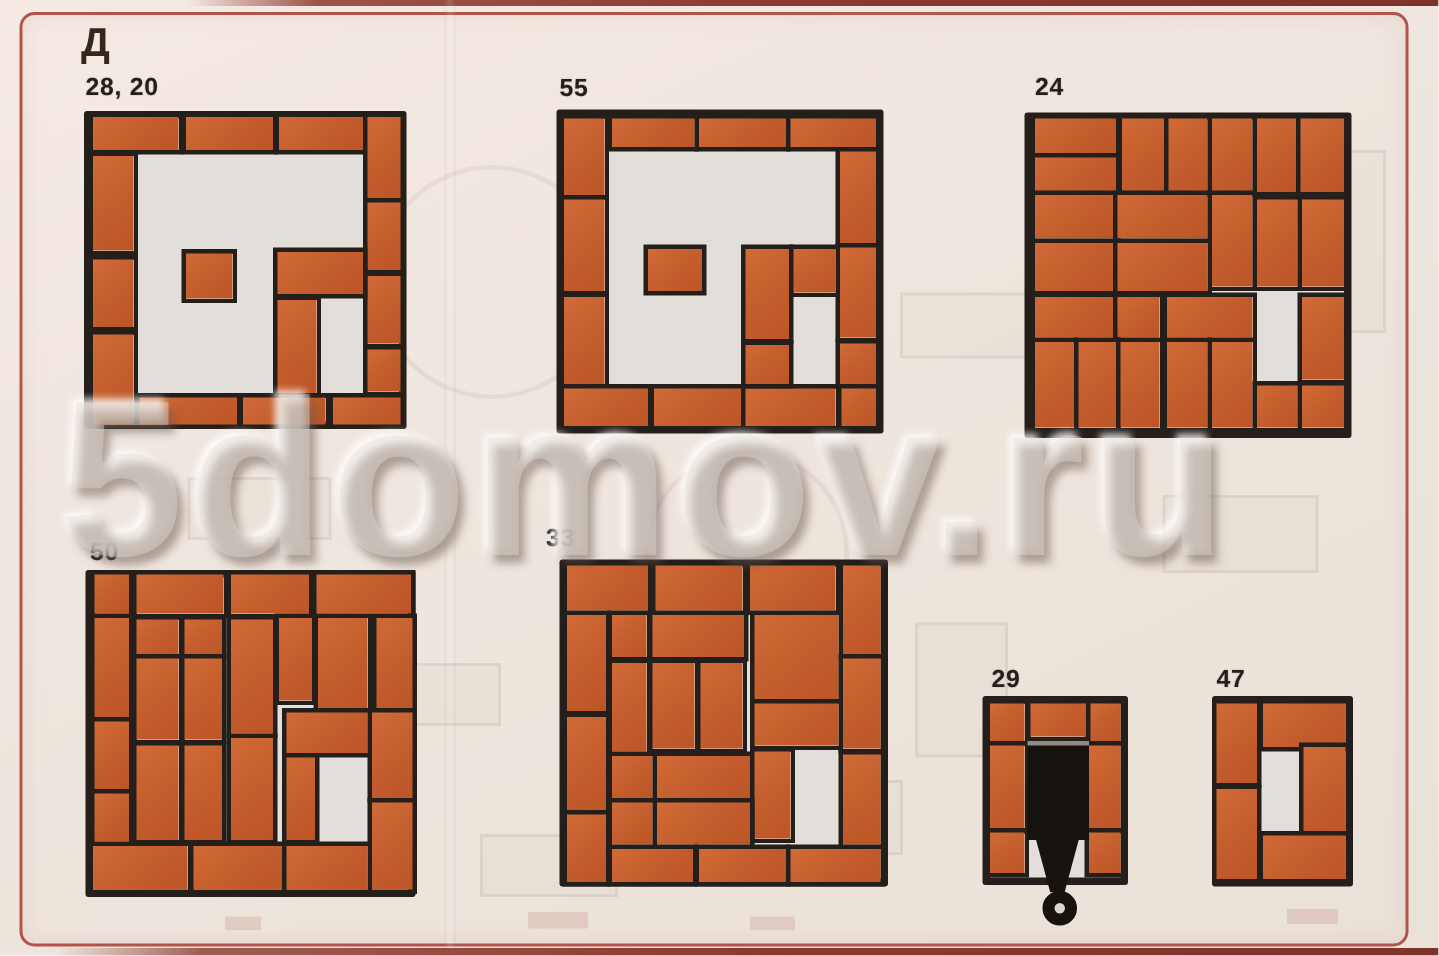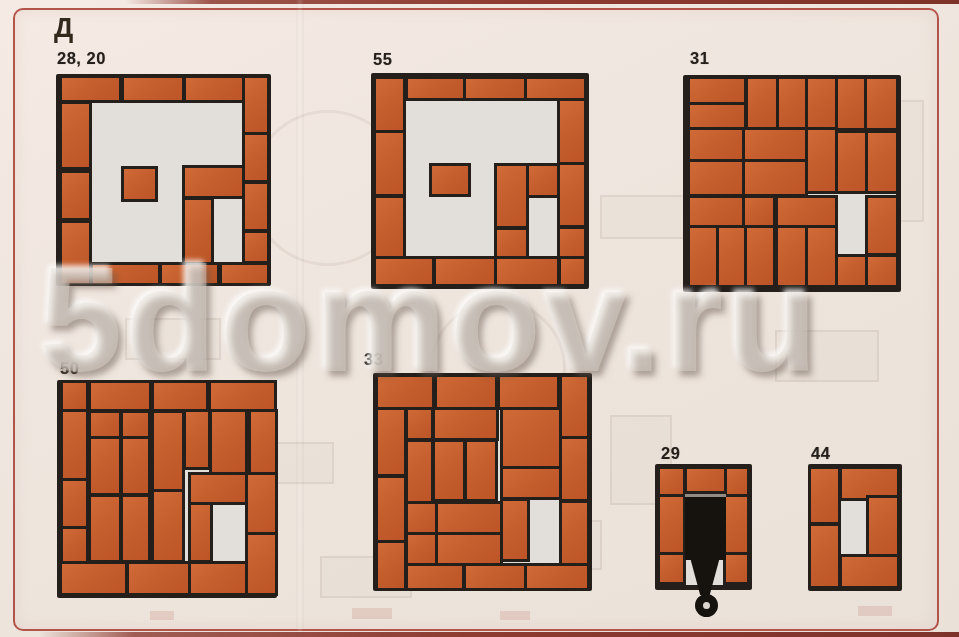--- a/index.html
+++ b/index.html
@@ -119,21 +119,21 @@
       <div class="brick" style="left: 2.3%; top: 58%; width: 12.2%; height: 26.5%;"></div>
       <div class="brick" style="left: 2.3%; top: 86%; width: 25.9%; height: 11.5%;"></div>
       <div class="brick" style="left: 29.8%; top: 86%; width: 26.7%; height: 11.5%;"></div>
       <div class="brick" style="left: 58%; top: 86%; width: 27.5%; height: 11.5%;"></div>
       <div class="brick" style="left: 87%; top: 86%; width: 10.8%; height: 11.5%;"></div>
       <div class="brick" style="left: 28%; top: 43%; width: 16.3%; height: 13%;"></div>
       <div class="brick" style="left: 58%; top: 43%; width: 13%; height: 28%;"></div>
       <div class="brick" style="left: 58%; top: 72.5%; width: 13%; height: 12%;"></div>
       <div class="brick" style="left: 72.5%; top: 43%; width: 13%; height: 13.5%;"></div>
     </div>
-    <div class="fig-label" style="left: 690px; top: 49px;">31</div>
+    <div class="fig-label" style="left: 690px; top: 49px;">24</div>
     <div class="fig" style="left: 683px; top: 75px; width: 218px; height: 217px;">
       <div class="fig-base"></div>
       <div class="brick" style="left: 3%; top: 2%; width: 25%; height: 11%;"></div>
       <div class="brick" style="left: 3%; top: 14%; width: 25%; height: 10.5%;"></div>
       <div class="brick" style="left: 30%; top: 2%; width: 12.5%; height: 22.5%;"></div>
       <div class="brick" style="left: 44%; top: 2%; width: 12%; height: 22.5%;"></div>
       <div class="brick" style="left: 57.5%; top: 2%; width: 12%; height: 22.5%;"></div>
       <div class="brick" style="left: 71%; top: 2%; width: 12%; height: 22.5%;"></div>
       <div class="brick" style="left: 84.5%; top: 2%; width: 13%; height: 22.5%;"></div>
       <div class="brick" style="left: 3%; top: 25.5%; width: 25%; height: 13%;"></div>
@@ -219,21 +219,21 @@
       <div class="brick" style="left: 5%; top: 26.5%; width: 24%; height: 44%;"></div>
       <div class="brick" style="left: 5%; top: 72.5%; width: 24%; height: 21.5%;"></div>
       <div class="brick" style="left: 73.5%; top: 4%; width: 21.5%; height: 20%;"></div>
       <div class="brick" style="left: 73.5%; top: 26.5%; width: 21.5%; height: 44%;"></div>
       <div class="brick" style="left: 73.5%; top: 72.5%; width: 21.5%; height: 21.5%;"></div>
       <div class="brick" style="left: 32.5%; top: 4%; width: 38.5%; height: 17.5%;"></div>
       <div class="damper-plate" style="left: 30.5%; top: 23.5%; width: 43%; height: 50.5%;"></div>
       <div class="damper-handle" style="left: 34%; top: 71%; width: 35%; height: 33%;"></div>
       <div class="damper-ring" style="left: 39.91px; top: 129.5px; width: 23px; height: 23px;"></div>
     </div>
-    <div class="fig-label" style="left: 811px; top: 444px;">44</div>
+    <div class="fig-label" style="left: 811px; top: 444px;">47</div>
     <div class="fig" style="left: 808px; top: 464px; width: 94px; height: 127px;">
       <div class="fig-base"></div>
       <div class="brick" style="left: 3.6%; top: 4%; width: 28.5%; height: 42%;"></div>
       <div class="brick" style="left: 3.6%; top: 48.5%; width: 28.5%; height: 47.5%;"></div>
       <div class="brick" style="left: 35.7%; top: 4%; width: 59%; height: 22.5%;"></div>
       <div class="brick" style="left: 64.5%; top: 26.5%; width: 30%; height: 44.5%;"></div>
       <div class="brick" style="left: 35.7%; top: 73%; width: 59%; height: 23%;"></div>
     </div>
   </div>
 

